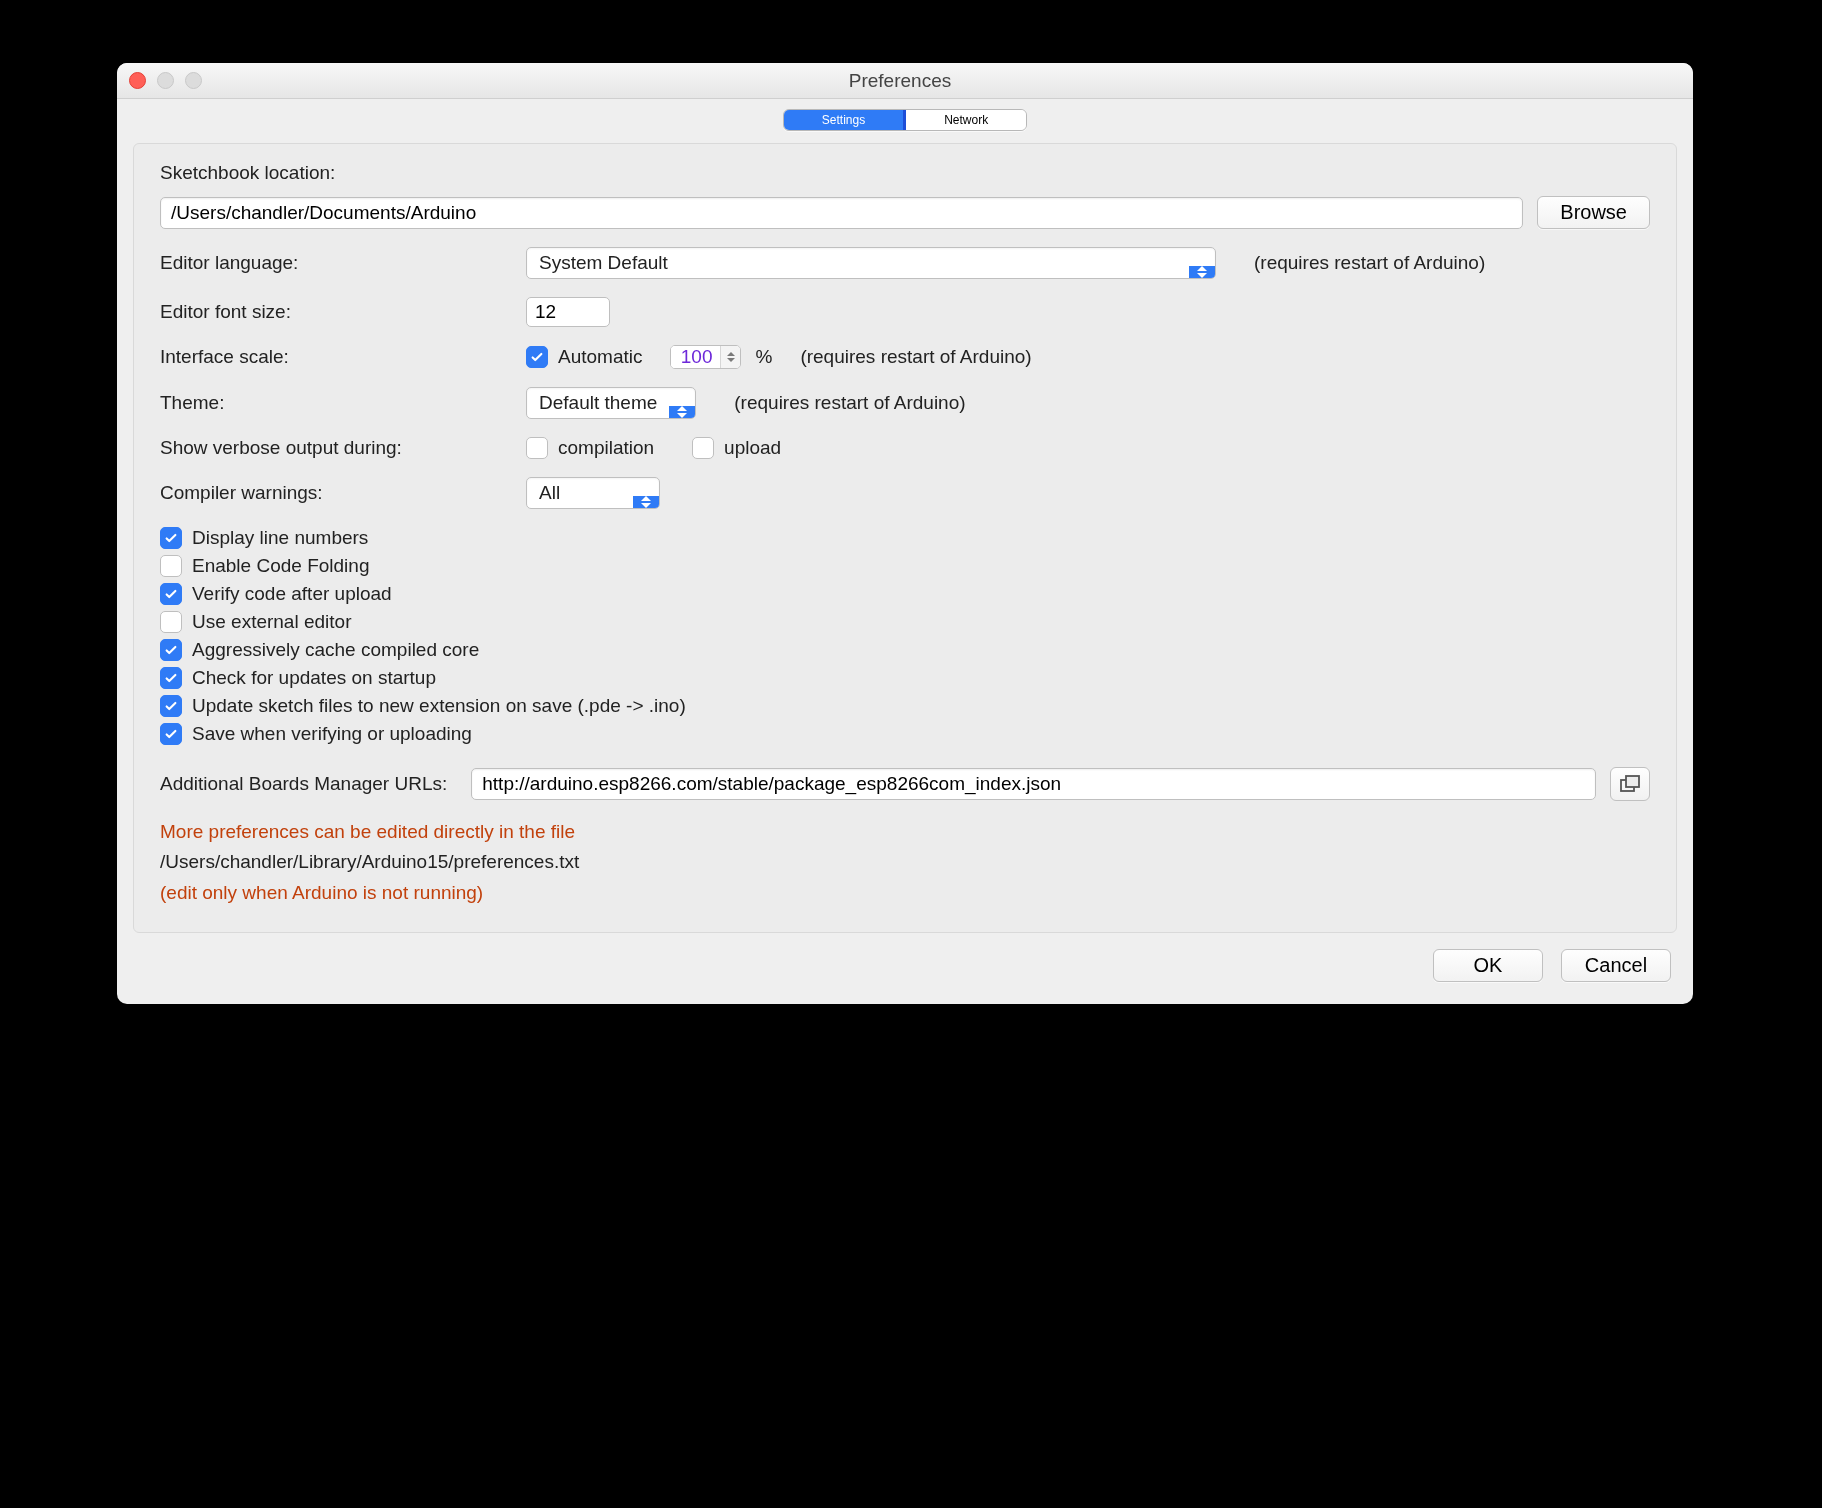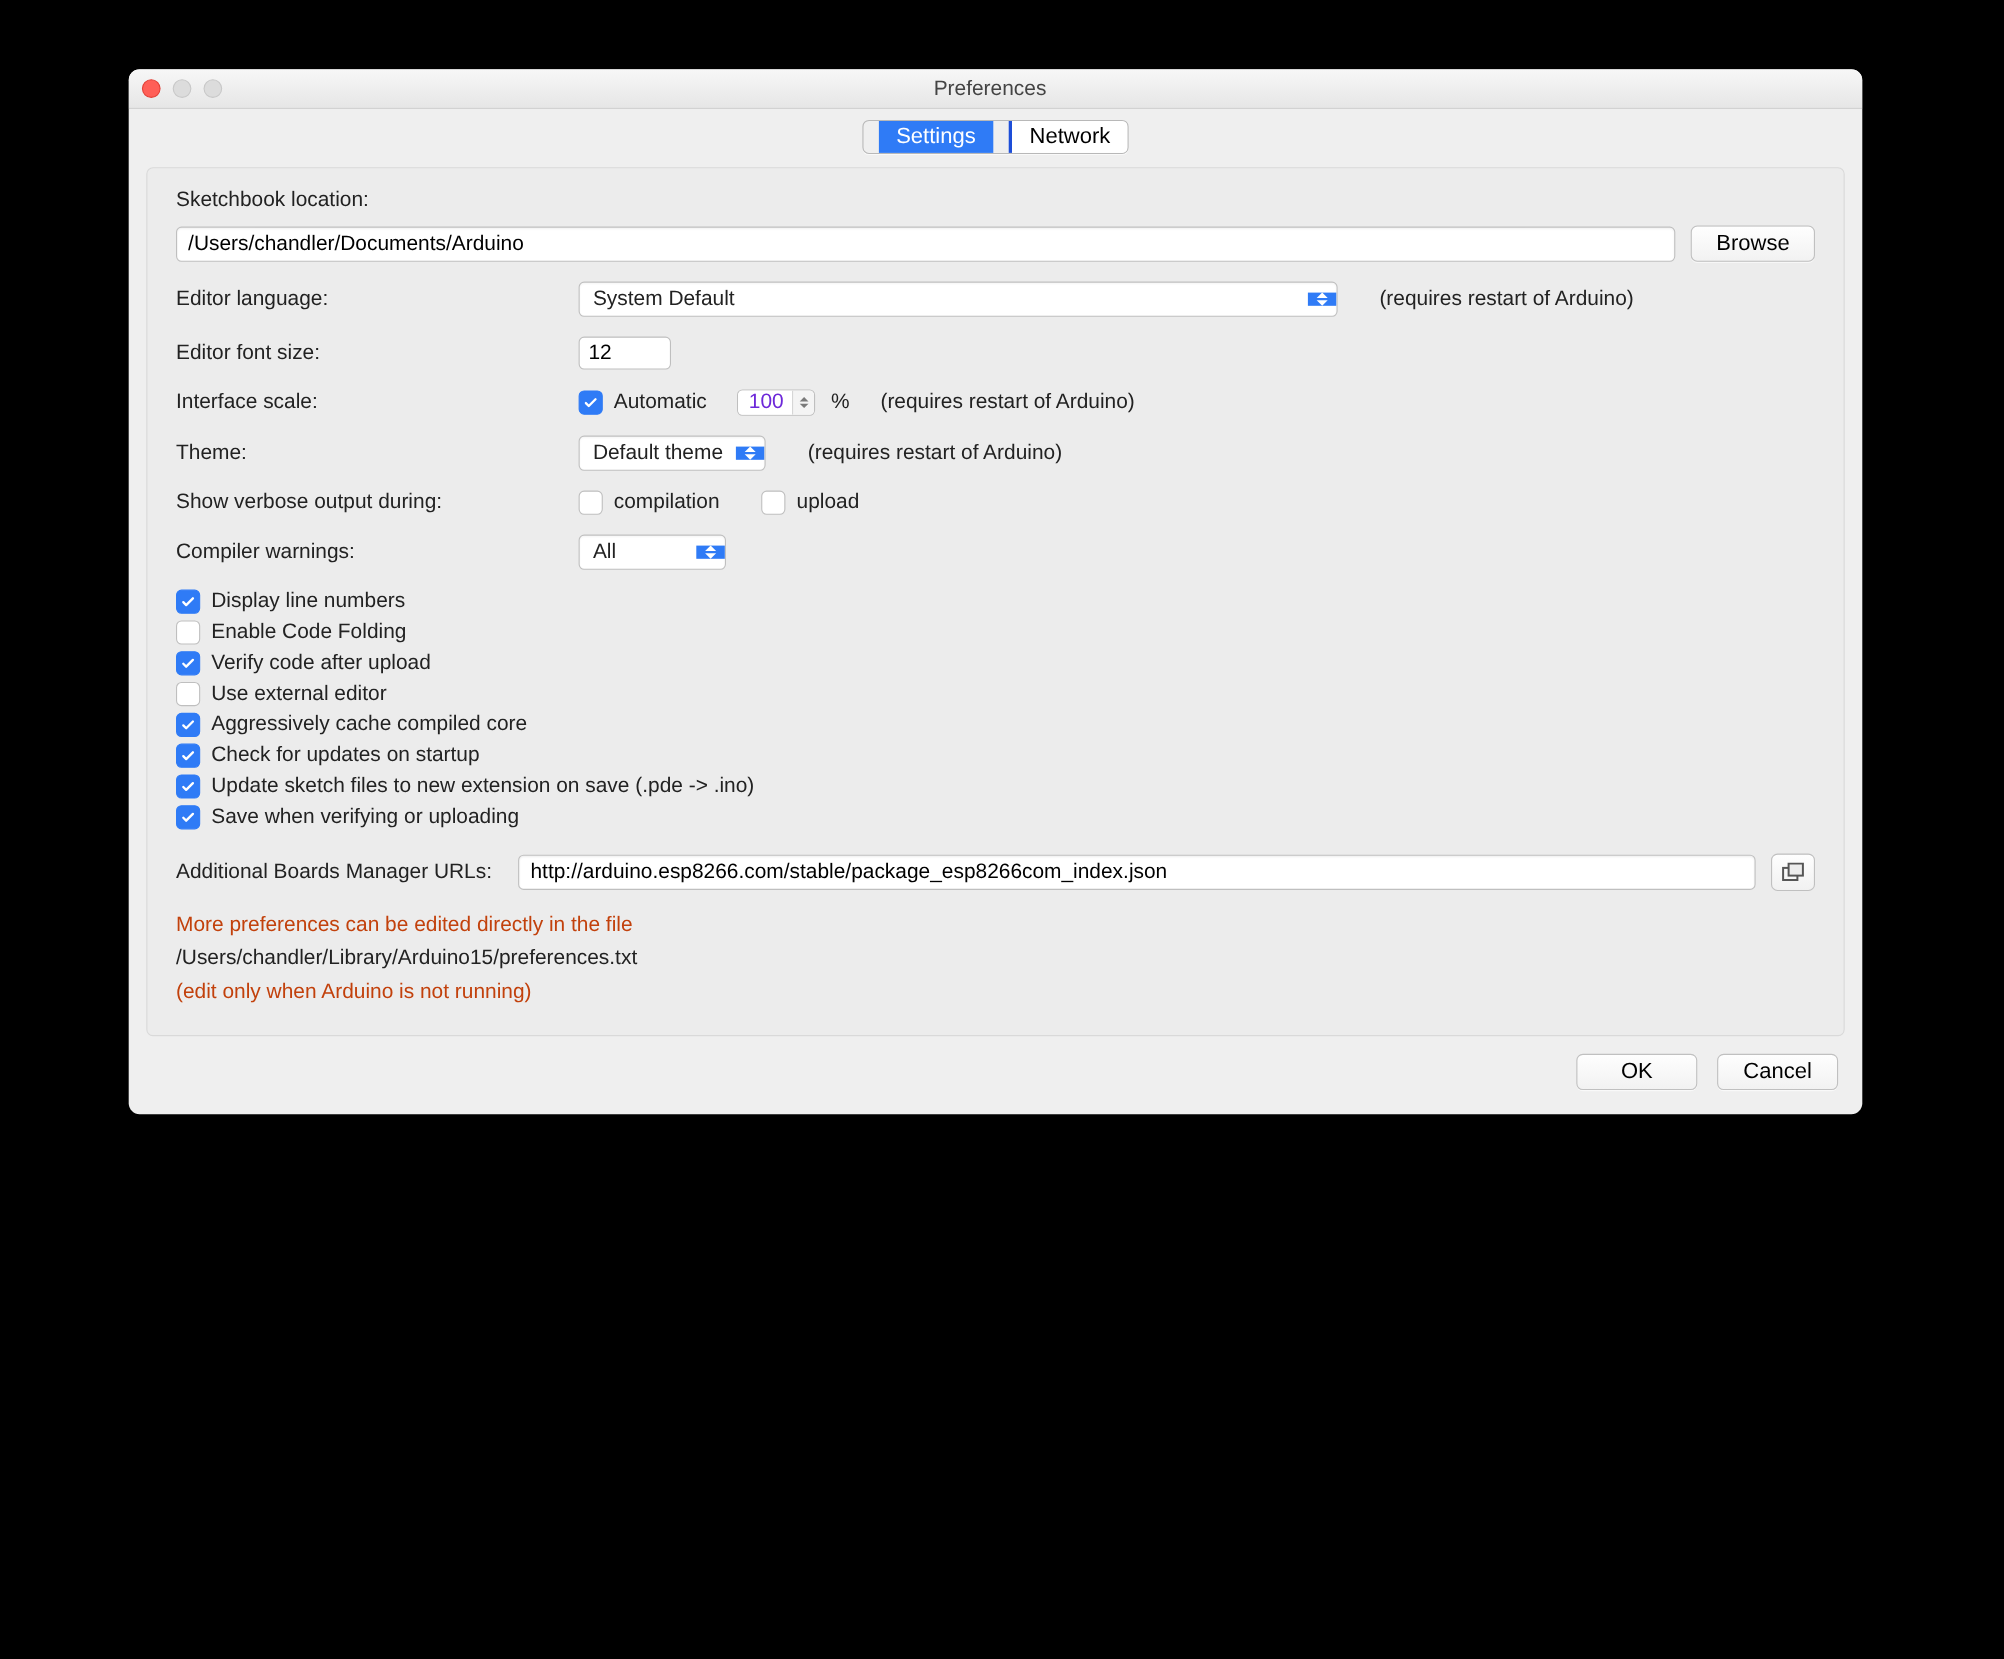--- a/index.html
+++ b/index.html
@@ -50,22 +50,22 @@
   }
   .tabs-wrap {
     display:flex; justify-content:center;
     padding: 10px 0 0 0;
   }
   .seg {
     display:flex; border:1px solid #b8b8b8; border-radius:6px; overflow:hidden;
     box-shadow: 0 1px 0 rgba(255,255,255,0.6);
   }
   .seg button {
-    font: inherit; font-size:20px;
-    padding:3px 16px; border:none; background:#fff; cursor:pointer;margin-left:14px;
+    font: inherit; font-size:12px;
+    padding:3px 38px; border:none; background:#fff; cursor:pointer;
   }
   .seg button.active {
     background:#2f7bf6; color:#fff;
   }
   .seg button + button { border-left:3px solid #1d4ed8; }
   .panel {
     margin: 12px 16px 16px 16px;
     background:#ececec;
     border:1px solid #d9d9d9;
     border-radius:6px;
@@ -87,21 +87,21 @@
   }
   .field.full { flex:1; }
   .btn {
     font:inherit; font-size:20px;
     background:linear-gradient(#fefefe,#f2f2f2);
     border:1px solid #c0c0c0; border-radius:6px;
     padding:4px 22px; cursor:pointer;
     box-shadow: 0 1px 0 rgba(255,255,255,0.6);
   }
   .select {
-    display:inline-flex; align-items:center;
+    display:inline-flex; align-items:flex-end;
     background:#fff; border:1px solid #bfbfbf; border-radius:5px;
     overflow:hidden;
     box-shadow: inset 0 1px 2px rgba(0,0,0,0.05);
   }
   .select .sel-text { padding:4px 12px; display:flex; align-items:center; }
   .select .sel-arrows {
     width:26px; background:#2f7bf6;
     display:flex; flex-direction:column; align-items:center; justify-content:center;
     gap:2px;
   }

